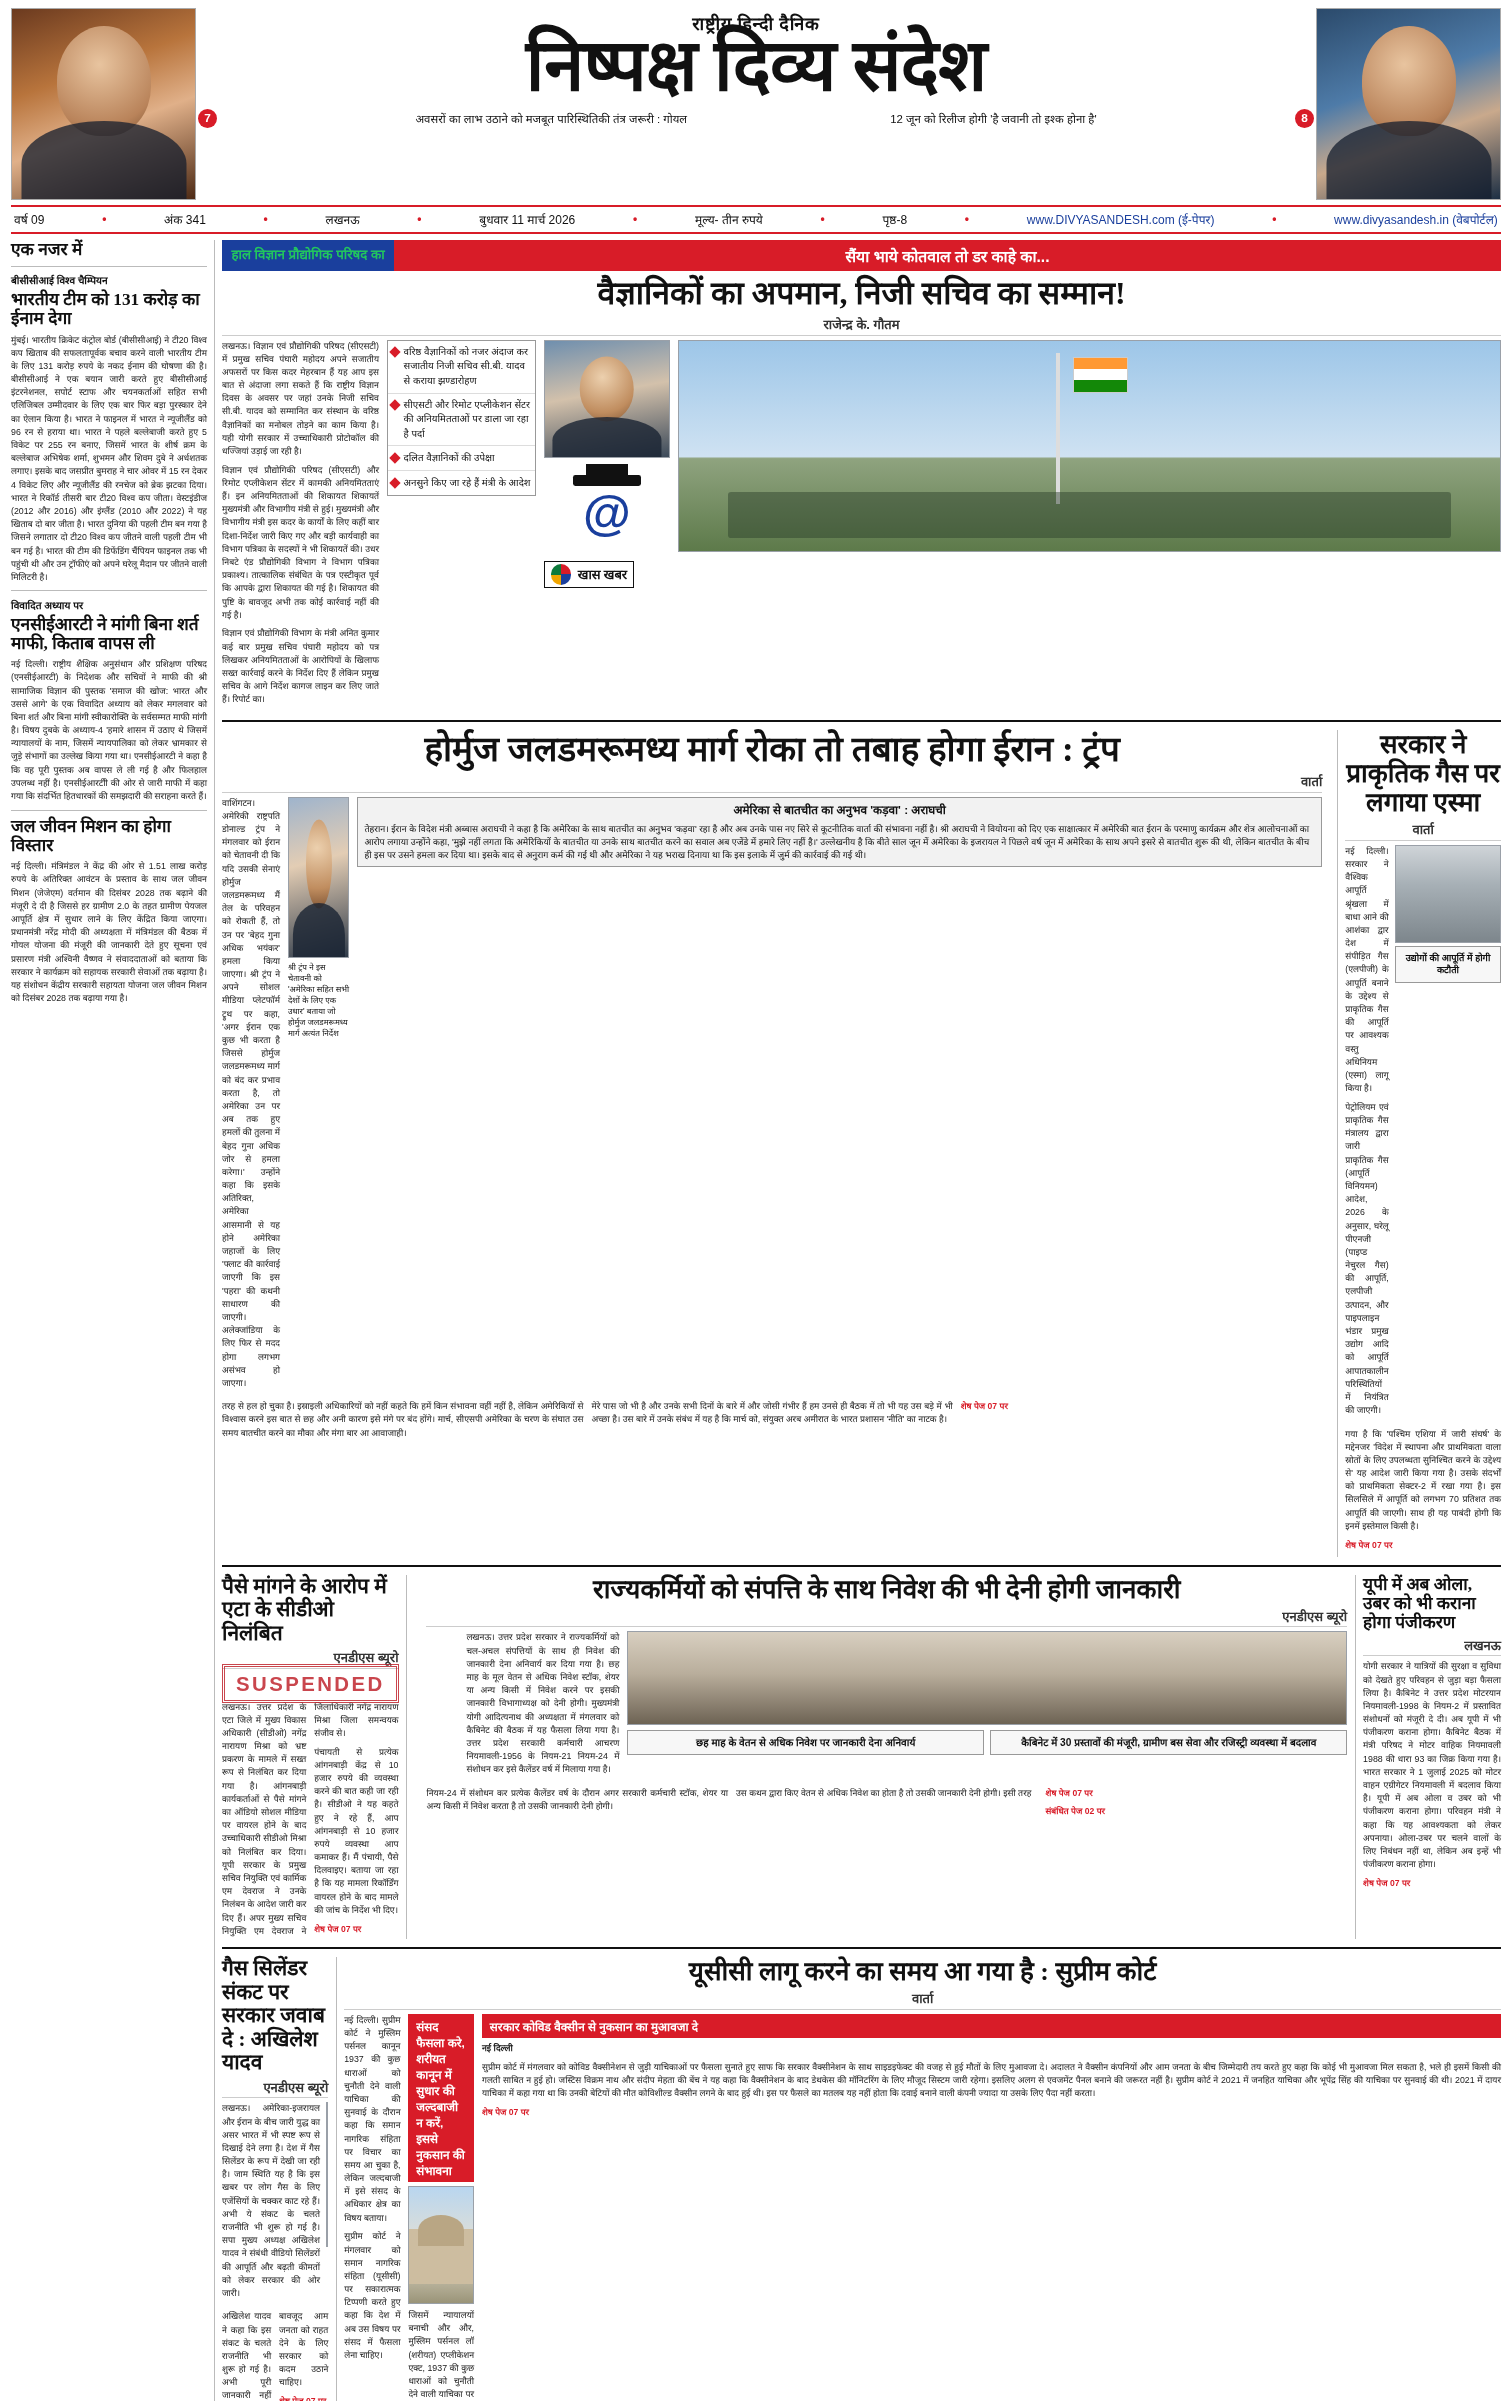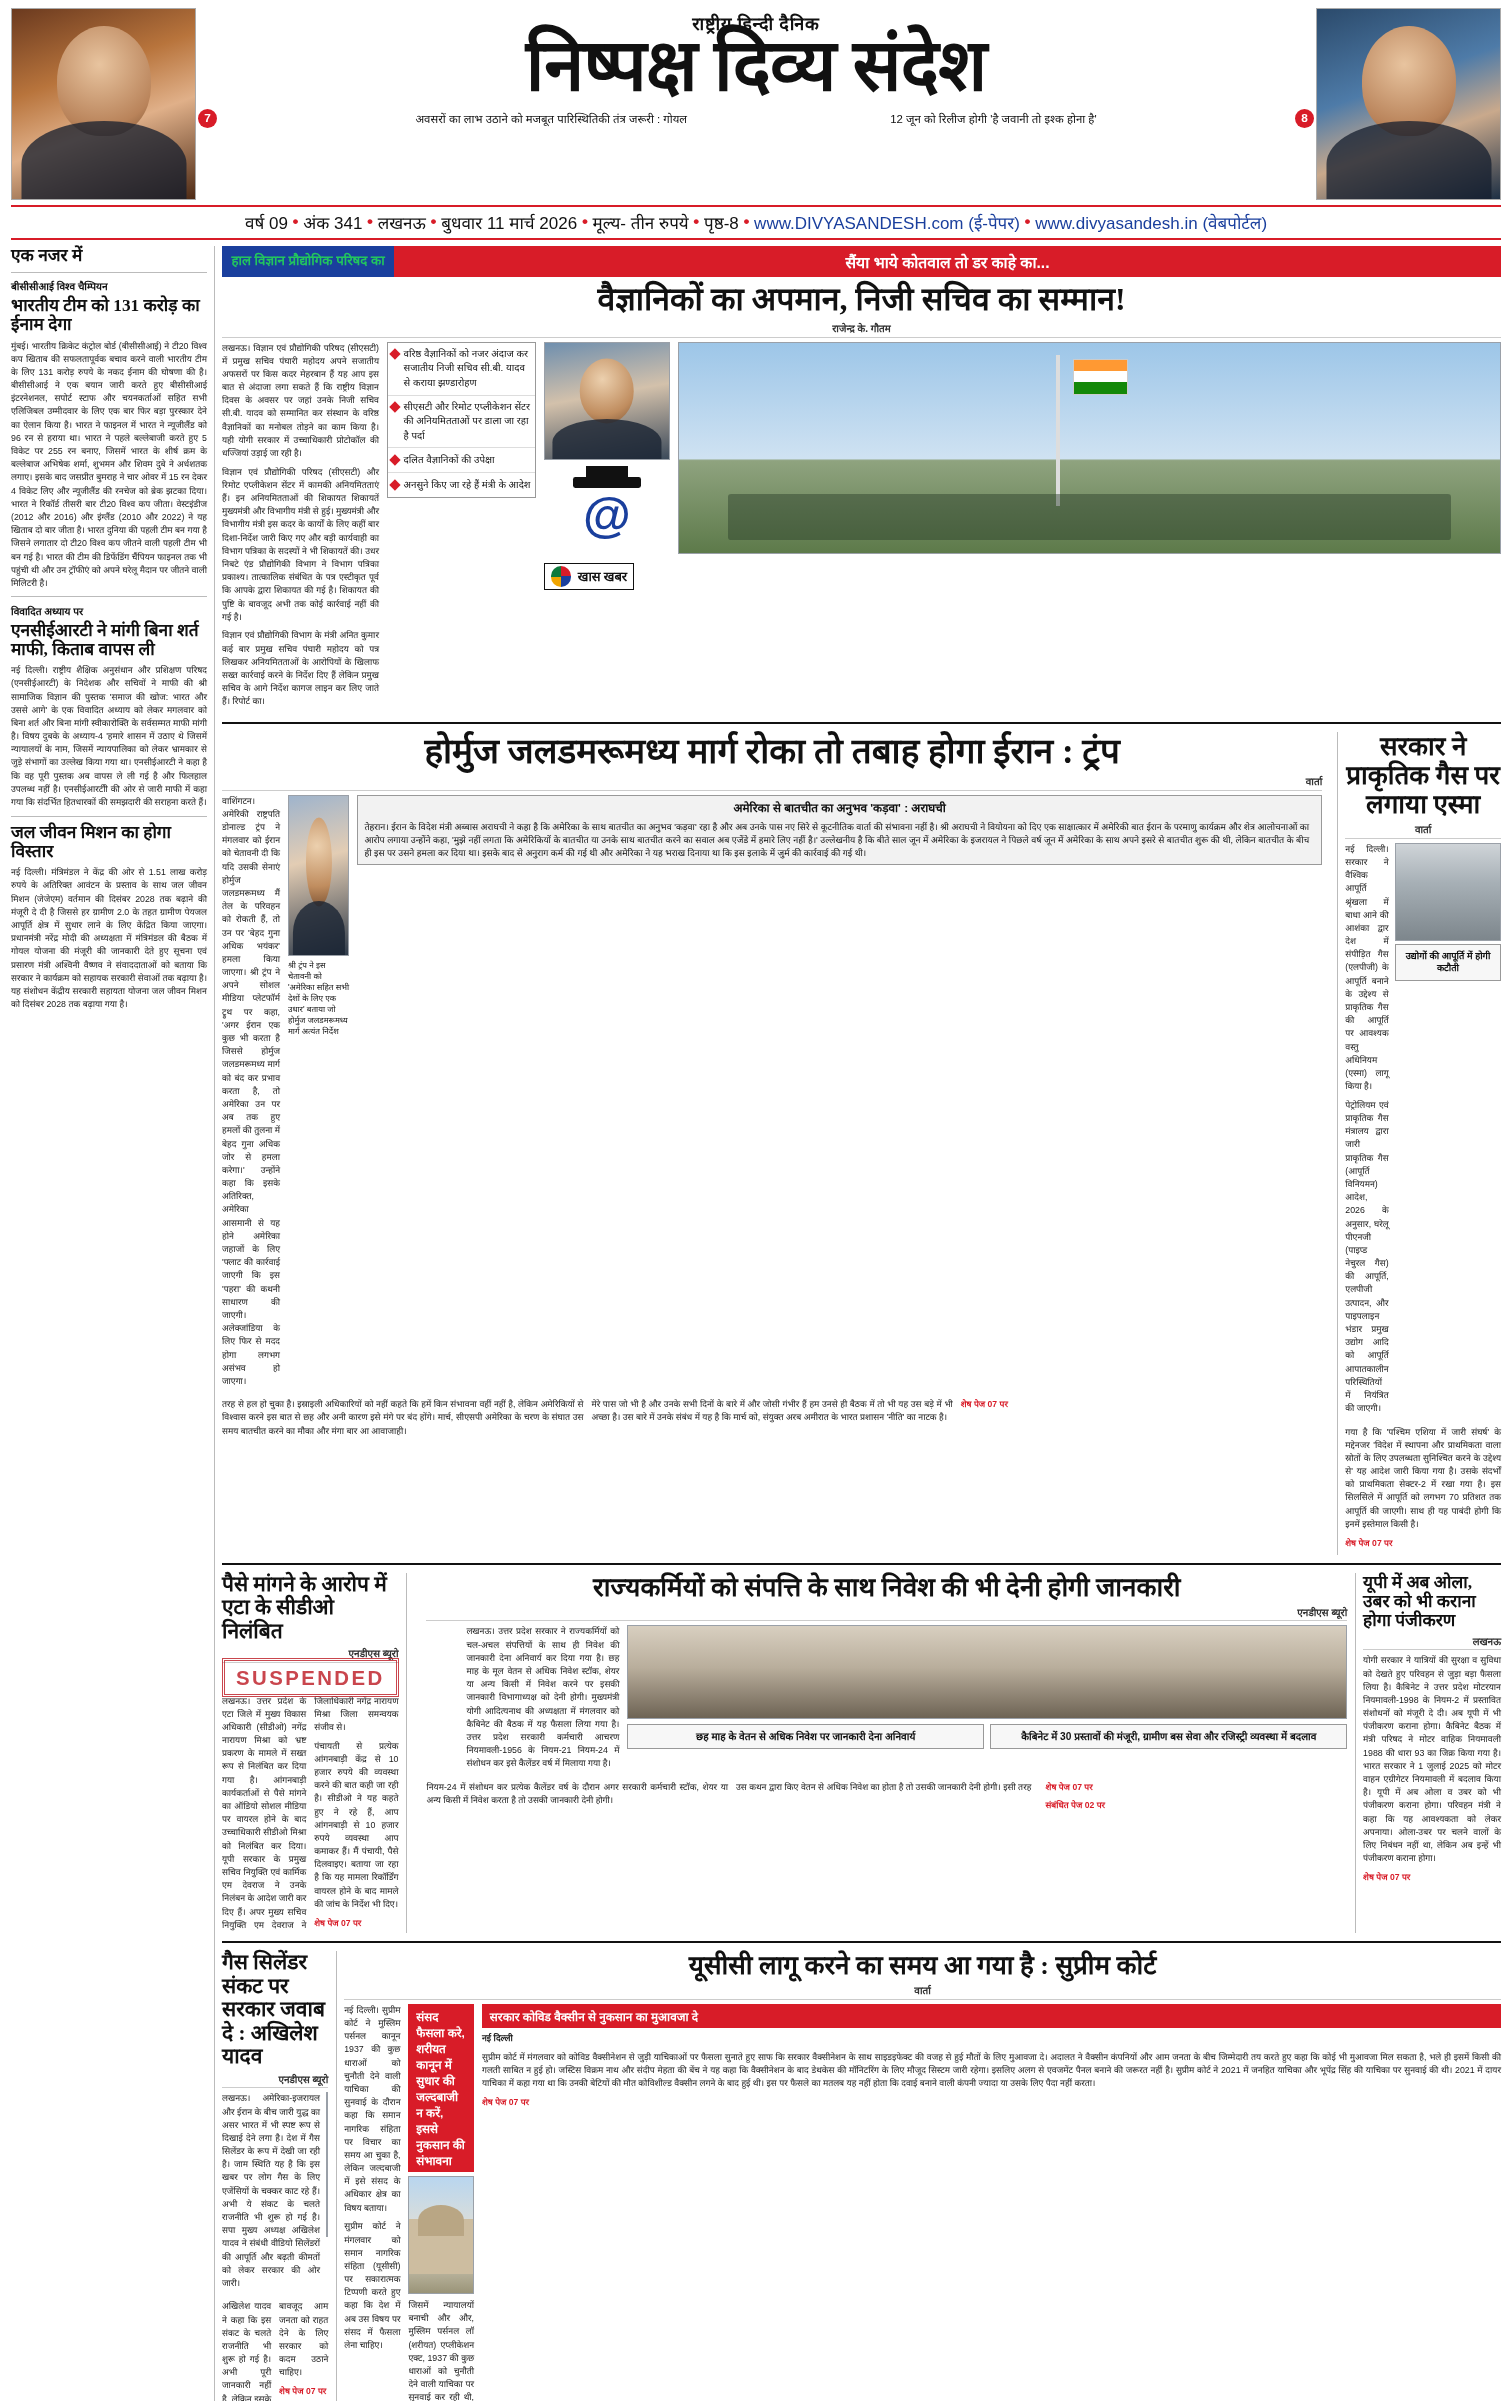--- a/index.html
+++ b/index.html
@@ -20,21 +20,21 @@
   .mh-photo .face { position:absolute; left:50%; top:38%; transform:translate(-50%,-50%); width:94px; height:110px; border-radius:50% 50% 45% 45%; background:radial-gradient(circle at 45% 35%, #e8c49f, #b9835a 70%, #7a5232 100%); }
   .mh-photo .body { position:absolute; left:50%; bottom:-7.9px; transform:translateX(-50%); width:165px; height:86px; border-radius:50% 50% 0 0; background:rgba(20,30,45,0.75); }
   .mh-center { flex:1 1 auto; text-align:center; padding-top:3.1px; }
   .mh-sub-small { font-family:"Liberation Serif", serif; font-size:18px; font-weight:bold; letter-spacing:0.8px; margin-bottom:-4.7px; }
   .mh-title { font-family:"Liberation Serif", serif; font-size:72px; font-weight:bold; line-height:1.0; letter-spacing:-0.8px; }
   .mh-strap { display:flex; align-items:center; justify-content:space-between; margin-top:6.3px; font-size:11.4px; }
   .mh-strap .txt { padding:0 4.7px; }
   .numbadge { display:inline-block; width:19px; height:19px; border-radius:50%; background:#d81c28; color:#fff; font-weight:bold; font-size:11.8px; line-height:19px; text-align:center; flex:0 0 auto; }
 
   .rule-red { height:2.4px; background:#d81c28; margin:4.7px 0 0 0; }
-  .infobar { display:flex; align-items:center; justify-content:center; font-size:17px; padding:3.9px 3.1px; border-bottom:2.4px solid #d81c28; }
+  .infobar { display:flex; align-items:center; justify-content:space-between; font-size:12px; padding:3.9px 3.1px; border-bottom:2.4px solid #d81c28; }
   .infobar .sep { color:#d81c28; padding:0 4.7px; font-weight:bold; }
   .infobar a { color:#111; text-decoration:none; }
   .infobar .blue { color:#1a3f9d; }
 
   
   .cols { display:flex; gap:7px; margin-top:6.3px; }
   .col-left { width:196px; flex:0 0 196px; }
   .col-mid { flex:1 1 auto; }
 
   .vrule { border-left:0.8px solid #bbb; }
@@ -42,21 +42,21 @@
   .kicker-bar .k1 { background:#1a3f9d; color:#22c55e; font-weight:bold; font-size:13.3px; padding:4.7px 9.4px; white-space:nowrap; }
   .kicker-bar .k2 { background:#d81c28; color:#fff; font-weight:bold; font-size:15.7px; padding:4.7px 11px; flex:1 1 auto; text-align:center; }
 
   .hl { font-family:"Liberation Serif", serif; font-weight:bold; line-height:1.12; }
   .hl-xxl { font-size:35px; }
   .hl-xl { font-size:32px; }
   .hl-lg { font-size:26px; }
   .hl-md { font-size:21px; }
   .hl-sm { font-size:17.3px; }
 
-  .byline { font-size:10px; font-weight:bold; text-align:right; color:#333; border-bottom:0.8px solid #ccc; padding-bottom:1.6px; margin:3.1px 0 3.9px 0; }
+  .byline { font-size:13px; font-weight:bold; text-align:right; color:#333; border-bottom:0.8px solid #ccc; padding-bottom:1.6px; margin:3.1px 0 3.9px 0; }
   .byline.center { text-align:center; }
 
   .body-text { font-size:8.8px; line-height:1.5; text-align:justify; color:#1a1a1a; }
   .body-text p { margin:0 0 5.5px 0; }
 
   .cols2 { column-count:2; column-gap:7.9px; }
   .cols3 { column-count:3; column-gap:7.9px; }
 
   .hr-thin { border-top:0.8px solid #bbb; margin:6.3px 0; }
   .hr-thick { border-top:2.4px solid #111; margin:7.9px 0; }

